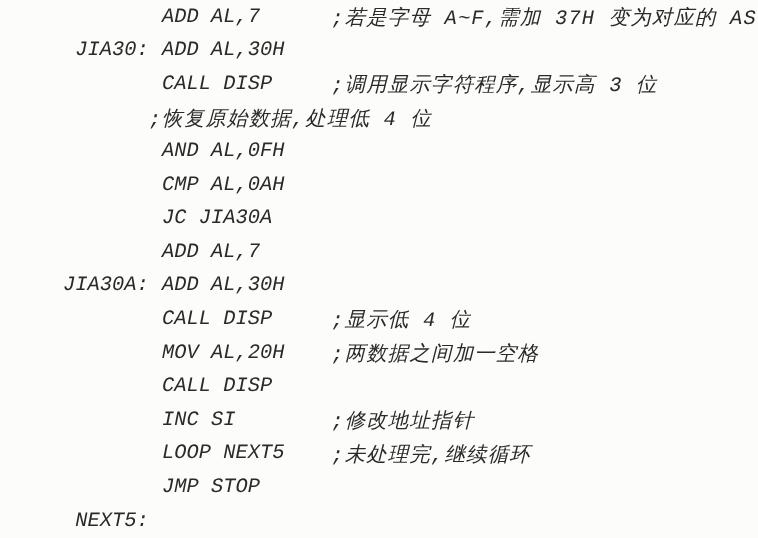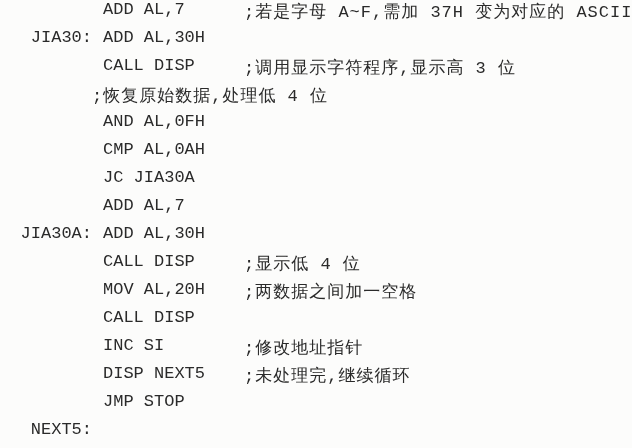--- a/index.html
+++ b/index.html
@@ -15,29 +15,31 @@
   .listing {
     width: 632px;
     height: 448px;
     font-family: "Liberation Mono", "DejaVu Sans Mono", monospace;
     font-size: 17px;
     color: #2a2a2a;
     -webkit-font-smoothing: antialiased;
   }
   .row {
     display: flex;
-    align-items: flex-start;
+    align-items: center;
     height: 28px;
     white-space: pre;
+    font-style: italic;
   }
   .col-label {
     display: inline-block;
     width: 92px;
     text-align: right;
     flex: 0 0 auto;
+    margin-left: 32px;
   }
   .col-code {
     display: inline-block;
     width: 141px;
     margin-left: 11px;
     flex: 0 0 auto;
   }
   .col-comment {
     flex: 1 1 auto;
     letter-spacing: 1px;
@@ -118,21 +120,21 @@
   </div>
 
   <div class="row">
     <span class="col-label"></span>
     <span class="col-code">INC SI</span>
     <span class="col-comment">;修改地址指针</span>
   </div>
 
   <div class="row">
     <span class="col-label"></span>
-    <span class="col-code">DISP NEXT5</span>
+    <span class="col-code">LOOP NEXT5</span>
     <span class="col-comment">;未处理完,继续循环</span>
   </div>
 
   <div class="row">
     <span class="col-label"></span>
     <span class="col-code">JMP STOP</span>
     <span class="col-comment"></span>
   </div>
 
   <div class="row">

